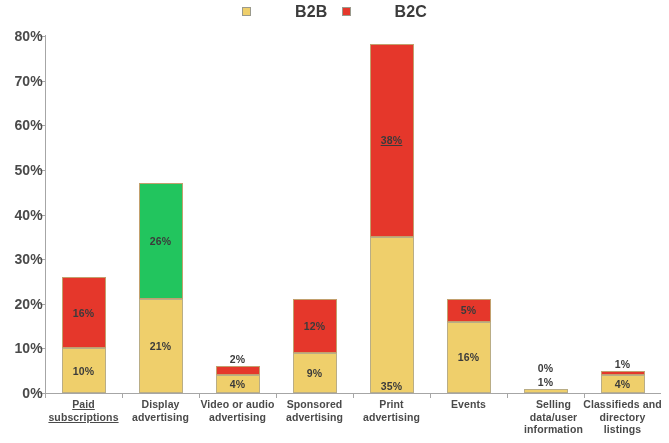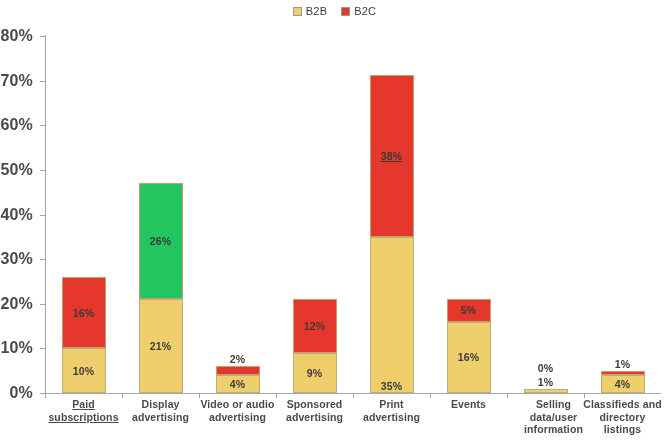--- a/index.html
+++ b/index.html
@@ -39,25 +39,26 @@
     gap: 4px;
   }
   .legend-swatch {
     width: 9px;
     height: 9px;
     border: 1px solid #9a9a8d;
     box-sizing: border-box;
     display: inline-block;
   }
   .legend-label {
-    font-size: 11px;
-    font-weight: normal;
+    font-size: 16px;
+    font-weight: bold;
     color: #3b3b3b;
     letter-spacing: .2px;
     line-height: 11px;
+    margin-left: 40px;
   }
 
   
   .plot {
     position: absolute;
     left: 45px;
     top: 36px;
     width: 616px;
     height: 357px;   
   }
@@ -81,24 +82,24 @@
   .ytick {
     position: absolute;
     left: -5px;
     width: 5px;
     height: 1px;
     background: #a6a6a6;
   }
   .ytick-label {
     position: absolute;
     right: 100%;
-    margin-right: 12px;
+    margin-right: 2px;
     transform: translateY(-50%);
     top: 0;
-    font-size: 16px;
+    font-size: 14px;
     font-weight: bold;
     color: #4a4a4a;
     white-space: nowrap;
     letter-spacing: .2px;
   }
   .ytick-wrap {
     position: absolute;
     left: 0;
     width: 1px;
     height: 1px;
@@ -259,21 +260,21 @@
       <div class="bar-group" style="left: 247.5px; width: 44px;">
         <div class="seg b2c" style="height: 53.55px; background: rgb(229, 55, 43);">
           <span class="seg-label">12%</span>
         </div>
         <div class="seg b2b" style="height: 40.1625px; background: rgb(239, 207, 107);">
           <span class="seg-label">9%</span>
         </div>
       </div>
       <div class="xtick" style="left: 308px; top: 357px;"></div>
       <div class="bar-group" style="left: 324.5px; width: 44px;">
-        <div class="seg b2c" style="height: 162px; background: rgb(229, 55, 43); text-decoration: underline;">
+        <div class="seg b2c" style="height: 193px; background: rgb(229, 55, 43); text-decoration: underline;">
           <span class="seg-label">38%</span>
         </div>
         <div class="seg b2b" style="height: 156.188px; background: rgb(239, 207, 107); align-items: flex-end;">
           <span class="seg-label">35%</span>
         </div>
       </div>
       <div class="xtick" style="left: 385px; top: 357px;"></div>
       <div class="bar-group" style="left: 401.5px; width: 44px;">
         <div class="seg b2c" style="height: 22.3125px; background: rgb(229, 55, 43);">
           <span class="seg-label">5%</span>

